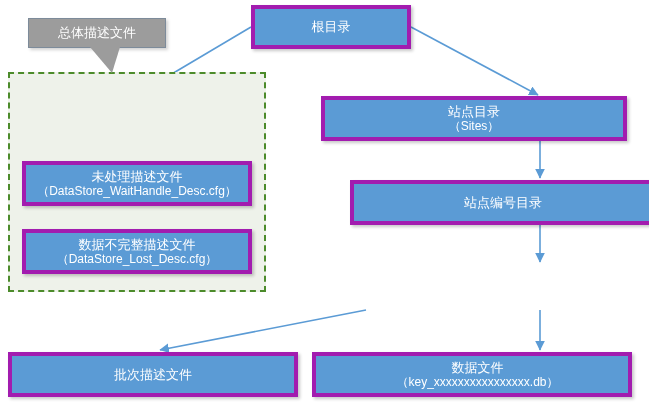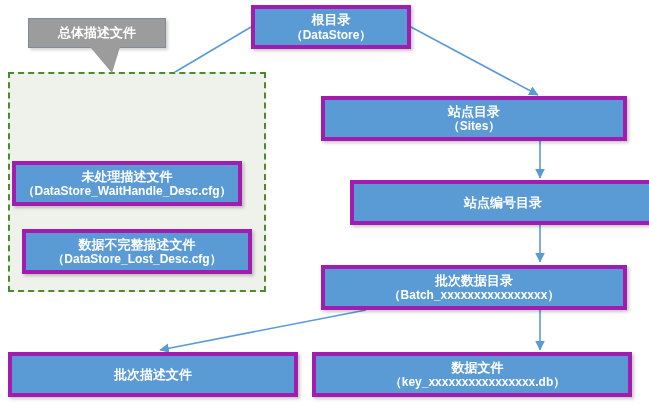--- a/index.html
+++ b/index.html
@@ -12,21 +12,20 @@
     height: 405px;
     position: relative;
     overflow: hidden;
     font-family: "Liberation Sans", "DejaVu Sans", sans-serif;
   }
   #canvas {
     position: absolute;
     left: 0; top: 0;
     width: 649px;
     height: 405px;
-    font-weight: bold;
   }
   svg.edges {
     position: absolute;
     left: 0; top: 0;
     width: 649px;
     height: 405px;
     pointer-events: none;
   }
   .node {
     position: absolute;
@@ -107,47 +106,42 @@
 
   <div class="callout" style="left:28px; top:18px; width:138px; height:30px;">
     <span>总体描述文件</span>
   </div>
   <svg class="callout-tail" style="left:90px; top:47px; width:50px; height:27px;" viewBox="0 0 50 27" xmlns="http://www.w3.org/2000/svg">
     <path d="M0,0 L30,0 L22,26 z" fill="#9C9C9C"></path>
   </svg>
 
   <div class="node" style="left:251px; top:5px; width:160px; height:44px;">
     <div class="l1">根目录</div>
-    <div class="l2">（DataStore）</div>
   </div>
 
 
-  <div class="node" style="left:12px; top:161px; width:230px; height:45px;">
+  <div class="node" style="left:22px; top:161px; width:230px; height:45px;">
     <div class="l1">未处理描述文件</div>
     <div class="l2">（DataStore_WaitHandle_Desc.cfg）</div>
   </div>
 
   <div class="node" style="left:22px; top:229px; width:230px; height:45px;">
     <div class="l1">数据不完整描述文件</div>
     <div class="l2">（DataStore_Lost_Desc.cfg）</div>
   </div>
 
   <div class="node" style="left:321px; top:96px; width:306px; height:45px;">
     <div class="l1">站点目录</div>
     <div class="l2">（Sites）</div>
   </div>
 
   <div class="node" style="left:321px; top:180px; width:306px; height:45px;margin-left:29px;">
     <div class="l1">站点编号目录</div>
   </div>
 
-  <div class="node" style="left:321px; top:265px; width:306px; height:45px;">
-    <div class="l1">批次数据目录</div>
-    <div class="l2">（Batch_xxxxxxxxxxxxxxxx）</div>
-  </div>
 
   <div class="node" style="left:8px; top:352px; width:290px; height:45px;">
     <div class="l1">批次描述文件</div>
   </div>
 
   <div class="node" style="left:312px; top:352px; width:320px; height:45px;padding-left:11px;">
     <div class="l1">数据文件</div>
     <div class="l2">（key_xxxxxxxxxxxxxxxx.db）</div>
   </div>
 

